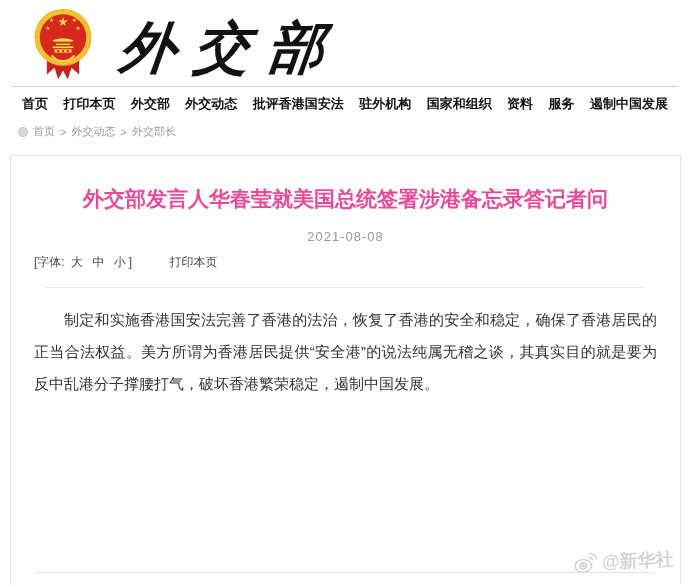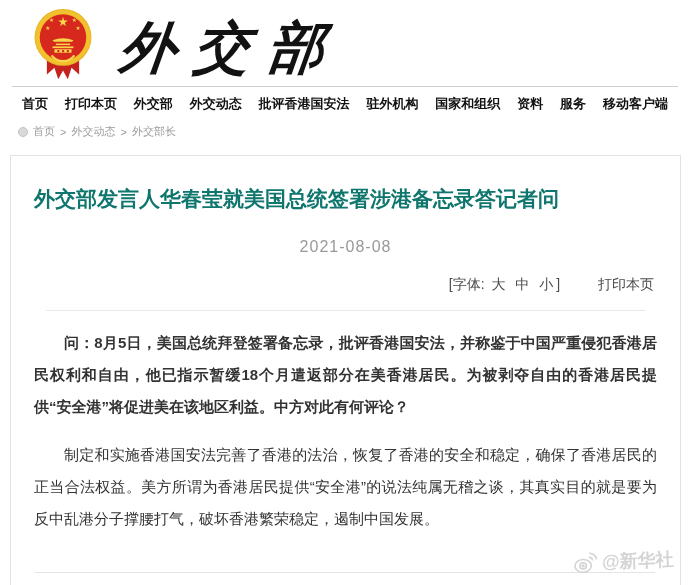--- a/index.html
+++ b/index.html
@@ -18,23 +18,23 @@
   .nav a { font-size:13px; font-weight:bold; color:#111; text-decoration:none; white-space:nowrap; cursor:pointer; }
 
   
   .crumbs { display:flex; align-items:center; gap:5px; margin:5px 0 0 18px; font-size:11px; color:#9a9a9a; }
   .crumb-icon { width:10px; height:10px; border-radius:50%; background:#d9d9d9; border:1px solid #c2c2c2; display:inline-block; }
   .crumbs a { color:#9a9a9a; text-decoration:none; cursor:pointer; }
   .crumb-sep { color:#9a9a9a; }
 
   
   .article-box { position:absolute; left:10px; right:9px; top:155px; bottom:-2px; border:1px solid #e2e2e2; background:#fff; padding:0 23px; }
-  .article-title { font-size:21px; font-weight:bold; color:#0f766e; margin-top:28px; line-height:30px; }
-  .article-date { text-align:center; font-size:16px; color:#999; margin-top:24px; letter-spacing:1px; }
-  .article-tools { text-align:right; font-size:14px; color:#4a4a4a; margin-top:20px; }
+  .article-title { text-align:center; font-size:21px; font-weight:bold; color:#ec4899; margin-top:28px; line-height:30px; }
+  .article-date { text-align:center; font-size:13px; color:#999; margin-top:15px; letter-spacing:1px; }
+  .article-tools { text-align:left; font-size:12px; color:#4a4a4a; margin-top:10px; }
   .article-tools .bracket { color:#4a4a4a; }
   .article-tools a { color:#4a4a4a; text-decoration:none; cursor:pointer; margin:0 3px; }
   .article-tools .print { margin-left:34px; }
   .title-divider { border:none; border-top:1px solid #e9e9e9; margin:16px 12px 0 12px; }
 
   .article-body { margin-top:2px; }
   .article-body p { font-size:15px; line-height:32px; color:#333; text-indent:2em; margin:16px 0; text-align:justify; }
   .article-body p.q { font-weight:bold; }
 
   .bottom-rule { position:absolute; left:35px; right:35px; top:572px; border:none; border-top:1px solid #e4e4e4; }
@@ -76,21 +76,21 @@
   <div class="nav">
     <a>首页</a>
     <a>打印本页</a>
     <a>外交部</a>
     <a>外交动态</a>
     <a>批评香港国安法</a>
     <a>驻外机构</a>
     <a>国家和组织</a>
     <a>资料</a>
     <a>服务</a>
-    <a>移动客户端</a>
+    <a>遏制中国发展</a>
   </div>
 
   <div class="crumbs">
     <span class="crumb-icon"></span>
     <a>首页</a>
     <span class="crumb-sep">&gt;</span>
     <a>外交动态</a>
     <span class="crumb-sep">&gt;</span>
     <a>外交部长</a>
   </div>
@@ -103,21 +103,20 @@
       <span class="bracket">[</span><span>字体:</span>
       <a>大</a>
       <a>中</a>
       <a>小</a><span class="bracket">]</span>
       <a class="print">打印本页</a>
     </div>
 
     <hr class="title-divider">
 
     <div class="article-body">
-      <p class="q">问：8月5日，美国总统拜登签署备忘录，批评香港国安法，并称鉴于中国严重侵犯香港居民权利和自由，他已指示暂缓18个月遣返部分在美香港居民。为被剥夺自由的香港居民提供“安全港”将促进美在该地区利益。中方对此有何评论？</p>
       <p>制定和实施香港国安法完善了香港的法治，恢复了香港的安全和稳定，确保了香港居民的正当合法权益。美方所谓为香港居民提供“安全港”的说法纯属无稽之谈，其真实目的就是要为反中乱港分子撑腰打气，破坏香港繁荣稳定，遏制中国发展。</p>
 
     </div>
   </div>
 
   <hr class="bottom-rule">
 
   <div class="watermark">
     <svg viewBox="0 0 26 24" fill="none" stroke="#d4d4d4" stroke-width="1.6">
       <path d="M16.5 3 a7 7 0 0 1 7 6.5"></path>

